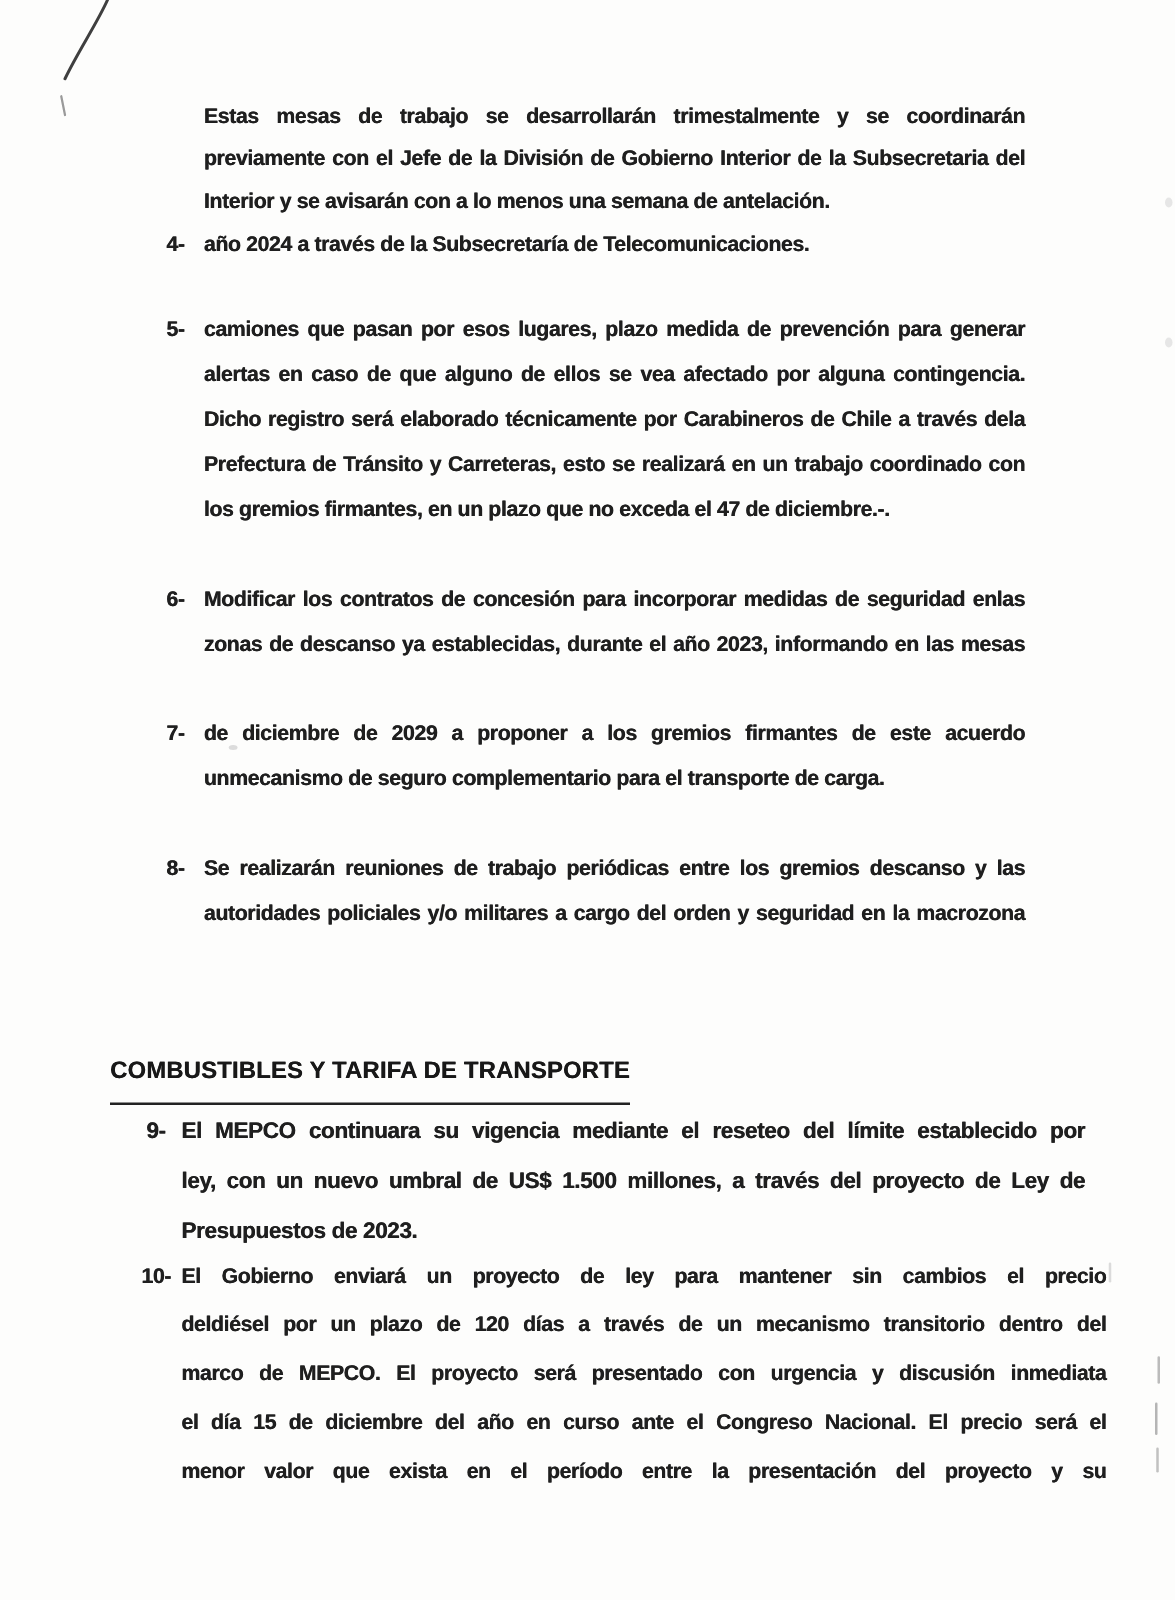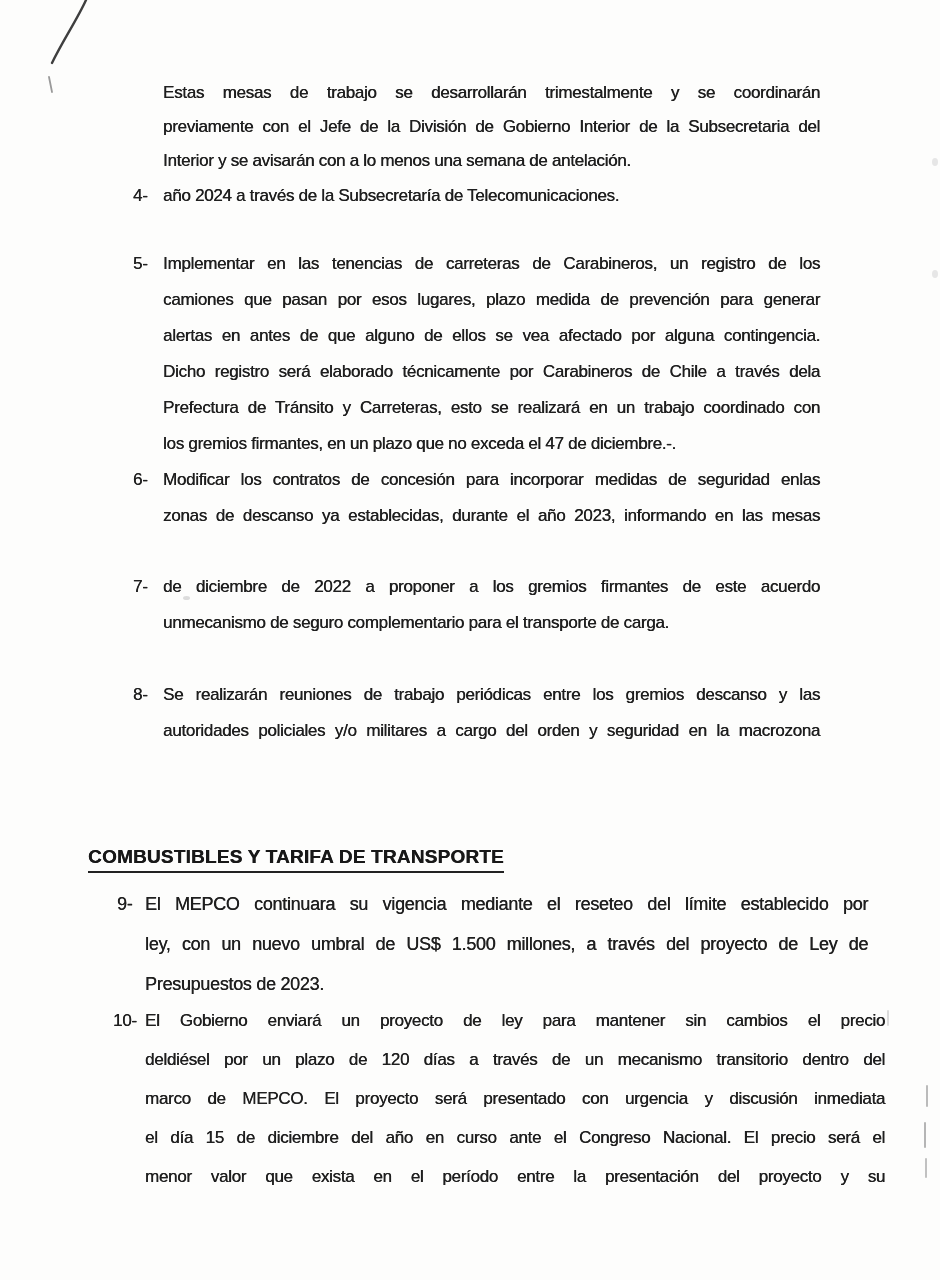--- a/index.html
+++ b/index.html
@@ -12,20 +12,21 @@
     overflow:hidden;
     font-family:"Liberation Sans","DejaVu Sans",sans-serif;
     color:#1f1f1f;
     text-shadow:0.35px 0 0 currentColor;
   }
   .para{
     position:absolute;
     left:163px;width:657px;
     font-size:17px;
     letter-spacing:-0.3px;
+    font-weight:bold;
     --lh:34px;
   }
   .line{
     line-height:var(--lh);
     height:var(--lh);
     text-align:justify;
     text-align-last:left;
     overflow:visible;
   }
   .line.j{ text-align-last:justify; }
@@ -49,21 +50,21 @@
   .item-10 .num{left:-32px;}
   .heading{
     position:absolute;
     left:88px;top:846px;
     margin:0;
     font-size:19px;
     font-weight:bold;
     letter-spacing:0.2px;
     color:#181818;
     border-bottom:2.5px solid #222;
-    padding-bottom:3px;
+    padding-bottom:14px;
     display:inline-block;
   }
   .pen-artifact{
     position:absolute;left:40px;top:0;width:60px;height:100px;
   }
   .edge-mark{
     position:absolute;
     background:#8f8f8f;
     width:2px;border-radius:1px;
   }
@@ -102,37 +103,36 @@
     <div class="line">Interior  y se avisarán con a lo menos una semana de antelación.</div>
   </div>
 
   <div class="para" style="top:179px">
     <span class="num">4-</span>
     <div class="line">año 2024 a través de la Subsecretaría de Telecomunicaciones.</div>
   </div>
 
   <div class="para" style="top:246px;--lh:36px">
     <span class="num">5-</span>
-    <div class="line j">Implementar en las tenencias de carreteras de Carabineros, un registro de los</div>
     <div class="line j">camiones que pasan por esos lugares, plazo medida de prevención para generar</div>
-    <div class="line j">alertas en antes de que alguno de ellos se vea afectado por alguna contingencia.</div>
+    <div class="line j">alertas en caso de que alguno de ellos se vea afectado por alguna contingencia.</div>
     <div class="line j">Dicho registro será elaborado técnicamente por Carabineros de Chile a través dela</div>
     <div class="line j">Prefectura de Tránsito y Carreteras, esto se realizará en un trabajo coordinado con</div>
     <div class="line">los gremios firmantes, en un plazo que no exceda el 47 de diciembre.-.</div>
   </div>
 
   <div class="para" style="top:462px;--lh:36px">
     <span class="num">6-</span>
     <div class="line j">Modificar los contratos de concesión para incorporar medidas de seguridad enlas</div>
     <div class="line j">zonas de descanso ya establecidas, durante el año 2023, informando en las mesas</div>
   </div>
 
   <div class="para" style="top:569px;--lh:36px">
     <span class="num">7-</span>
-    <div class="line j">de diciembre de 2022 a proponer a los gremios firmantes de este acuerdo</div>
+    <div class="line j">de diciembre de 2029 a proponer a los gremios firmantes de este acuerdo</div>
     <div class="line">unmecanismo de seguro complementario para el transporte de carga.</div>
   </div>
 
   <div class="para" style="top:677px;--lh:36px">
     <span class="num">8-</span>
     <div class="line j">Se realizarán reuniones de trabajo periódicas entre los gremios descanso y las</div>
     <div class="line j">autoridades policiales y/o militares a cargo del orden y seguridad en la macrozona</div>
   </div>
 
   <h2 class="heading">COMBUSTIBLES Y TARIFA DE TRANSPORTE</h2>

